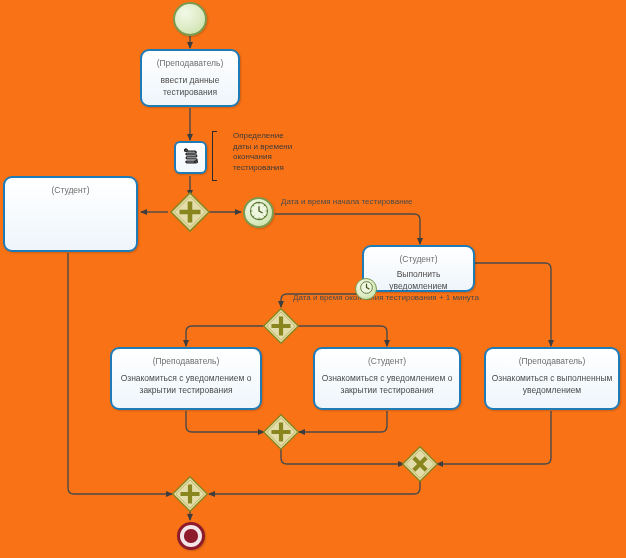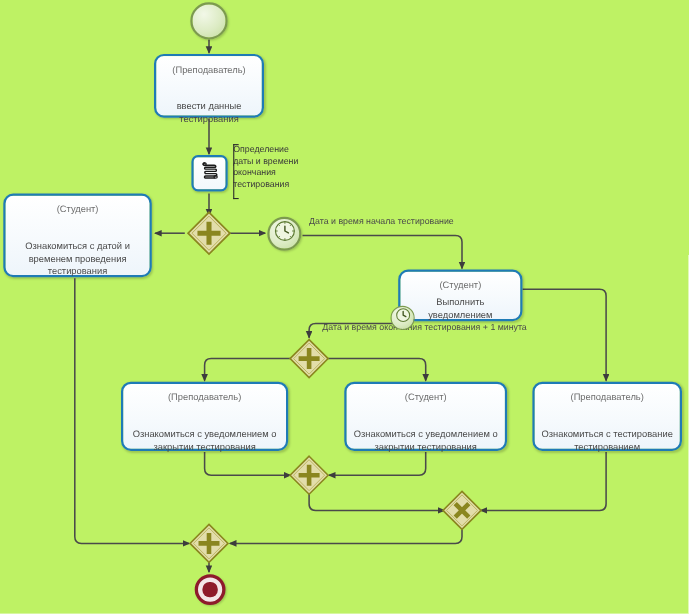--- a/index.html
+++ b/index.html
@@ -7,21 +7,21 @@
     padding: 0;
     background: #ffffff;
   }
   body {
     font-family: "Liberation Sans", sans-serif;
   }
   #canvas {
     position: relative;
     width: 626px;
     height: 558px;
-    background: #bef264;
+    background: #f97316;
     overflow: hidden;
   }
   #edges {
     position: absolute;
     left: 0; top: 0;
     width: 626px;
     height: 558px;
   }
   .node {
     position: absolute;
@@ -45,21 +45,21 @@
     font-size: 8.5px;
     line-height: 11px;
     text-align: center;
     white-space: nowrap;
   }
   .task .tlabel {
     color: #4a4a4a;
     font-size: 8.5px;
     line-height: 11.5px;
     text-align: center;
-    margin-top: 22px;
+    margin-top: 6px;
     padding: 0 4px;
   }
   
   .event {
     border-radius: 50%;
     box-sizing: border-box;
     z-index: 4;
   }
   .start-event {
     border: 2px solid #7c9a4f;
@@ -120,21 +120,21 @@
     position: absolute;
     left: 0; top: 0;
     width: 5px;
     height: 100%;
     border-left: 1.5px solid #2b2b2b;
     border-top: 1.5px solid #2b2b2b;
     border-bottom: 1.5px solid #2b2b2b;
     box-sizing: border-box;
   }
   .annotation .atext {
-    margin-left: 0;
+    margin-left: 21px;
     color: #3a3a3a;
     font-size: 8px;
     line-height: 10.5px;
     white-space: pre-line;
   }
   
   .flow-label {
     position: absolute;
     color: #4a4a4a;
     font-size: 8px;
@@ -223,21 +223,20 @@
   <div class="node gateway" style="left:168px; top:190px; width:44px; height:44px;">
     <svg width="44" height="44" viewBox="0 0 44 44" xmlns="http://www.w3.org/2000/svg">
       <polygon points="22,3 41,22 22,41 3,22" fill="#e2ddaa" stroke="#8a861f" stroke-width="1.6"></polygon>
       <polygon points="22,6.5 37.5,22 22,37.5 6.5,22" fill="none" stroke="#b9b25a" stroke-width="0.9"></polygon>
       <path d="M22,11.5 L22,32.5 M11.5,22 L32.5,22" stroke="#8a861f" stroke-width="4.6" stroke-linecap="butt"></path>
     </svg>
   </div>
 
   <div class="node task" style="left:3px; top:176px; width:135px; height:76px;">
     <div class="role">(Студент)</div>
-    <div class="tlabel">Ознакомиться с датой и временем проведения тестирования</div>
   </div>
 
   <div class="node event timer-event" style="left:243px; top:197px; width:31px; height:31px;">
     <span>
       <svg width="22" height="22" viewBox="0 0 22 22" xmlns="http://www.w3.org/2000/svg">
         <circle cx="11" cy="11" r="8.6" fill="#eef6e0" stroke="#5e7c34" stroke-width="1.1"></circle>
         <g stroke="#5e7c34" stroke-width="0.9">
           <path d="M11,2.6 L11,4.4 M11,17.6 L11,19.4 M2.6,11 L4.4,11 M17.6,11 L19.4,11"></path>
           <path d="M5.1,5.1 L6.3,6.3 M15.7,15.7 L16.9,16.9 M16.9,5.1 L15.7,6.3 M6.3,15.7 L5.1,16.9"></path>
         </g>
@@ -277,21 +276,21 @@
     <div class="tlabel">Ознакомиться с уведомлением о закрытии тестирования</div>
   </div>
 
   <div class="node task" style="left:313px; top:347px; width:148px; height:63px;">
     <div class="role">(Студент)</div>
     <div class="tlabel">Ознакомиться с уведомлением о закрытии тестирования</div>
   </div>
 
   <div class="node task" style="left:484px; top:347px; width:136px; height:63px;">
     <div class="role">(Преподаватель)</div>
-    <div class="tlabel">Ознакомиться с тестирование тестированием</div>
+    <div class="tlabel">Ознакомиться с выполненным уведомлением</div>
   </div>
 
   <div class="node gateway" style="left:261px; top:412px; width:40px; height:40px;">
     <svg width="40" height="40" viewBox="0 0 44 44" xmlns="http://www.w3.org/2000/svg">
       <polygon points="22,3 41,22 22,41 3,22" fill="#e2ddaa" stroke="#8a861f" stroke-width="1.6"></polygon>
       <polygon points="22,6.5 37.5,22 22,37.5 6.5,22" fill="none" stroke="#b9b25a" stroke-width="0.9"></polygon>
       <path d="M22,11.5 L22,32.5 M11.5,22 L32.5,22" stroke="#8a861f" stroke-width="4.6" stroke-linecap="butt"></path>
     </svg>
   </div>
 

